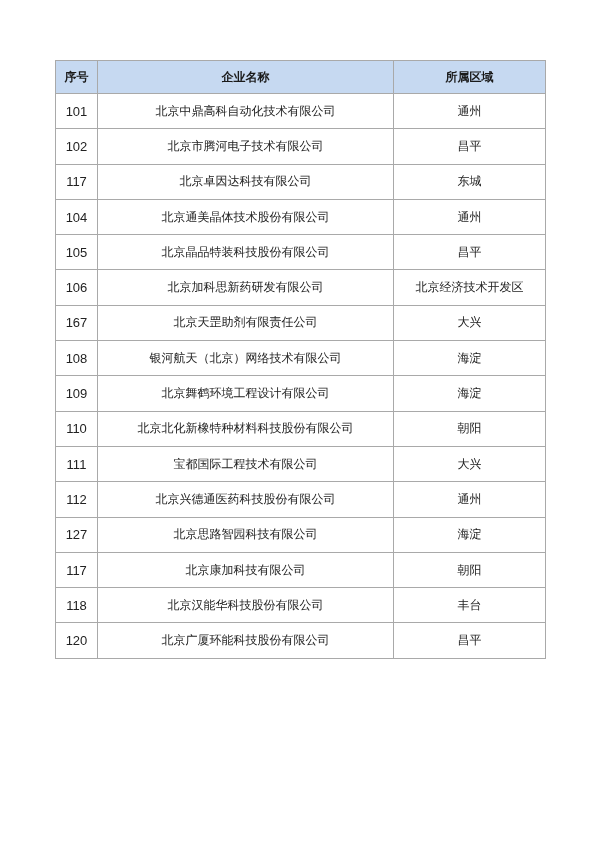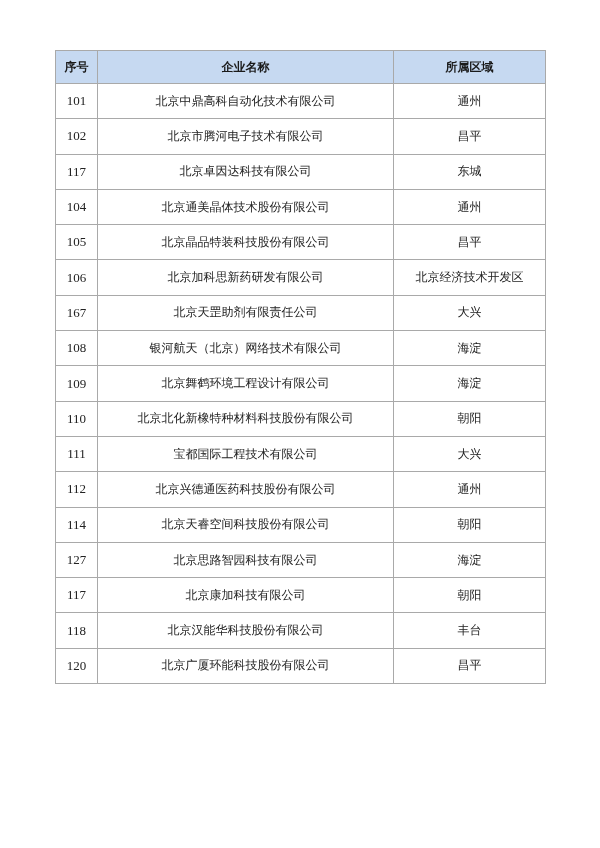--- a/index.html
+++ b/index.html
@@ -1,34 +1,34 @@
 <!DOCTYPE html>
 <html><head>
 <meta charset="utf-8">
 <style>
   html, body { margin: 0; padding: 0; }
   body {
     width: 600px; height: 848px; background: #ffffff;
     font-family: "DejaVu Sans", "Liberation Sans", sans-serif;
     position: relative; overflow: hidden;
   }
-  .table-wrap { position: absolute; left: 55px; top: 50px; width: 490px; }
+  .table-wrap { position: absolute; left: 55px; top: 60px; width: 490px; }
   table { border-collapse: collapse; width: 490px; table-layout: fixed; }
   col.c1 { width: 42px; }
   col.c2 { width: 296px; }
   col.c3 { width: 152px; }
   th, td {
     border: 1px solid #a9a9a9; text-align: center; padding: 0;
     font-size: 12px; color: #222;
   }
   th {
     background: #c6d9f1; height: 32px; font-weight: bold; color: #1a1a1a;
   }
   td { height: 34.3px; }
-  td.num { font-family: Liberation Serif, serif; font-size: 13px; }
+  td.num { font-family: Liberation Sans, sans-serif; font-size: 13px; }
 </style>
 </head>
 <body>
 
 <div class="table-wrap">
   <table>
     <colgroup>
         <col class="c1">
         <col class="c2">
         <col class="c3">
@@ -95,25 +95,20 @@
           <td class="num">111</td>
           <td>宝都国际工程技术有限公司</td>
           <td>大兴</td>
         </tr>
         <tr>
           <td class="num">112</td>
           <td>北京兴德通医药科技股份有限公司</td>
           <td>通州</td>
         </tr>
         <tr>
-          <td class="num">114</td>
-          <td>北京天睿空间科技股份有限公司</td>
-          <td>朝阳</td>
-        </tr>
-        <tr>
           <td class="num">127</td>
           <td>北京思路智园科技有限公司</td>
           <td>海淀</td>
         </tr>
         <tr>
           <td class="num">117</td>
           <td>北京康加科技有限公司</td>
           <td>朝阳</td>
         </tr>
         <tr>

